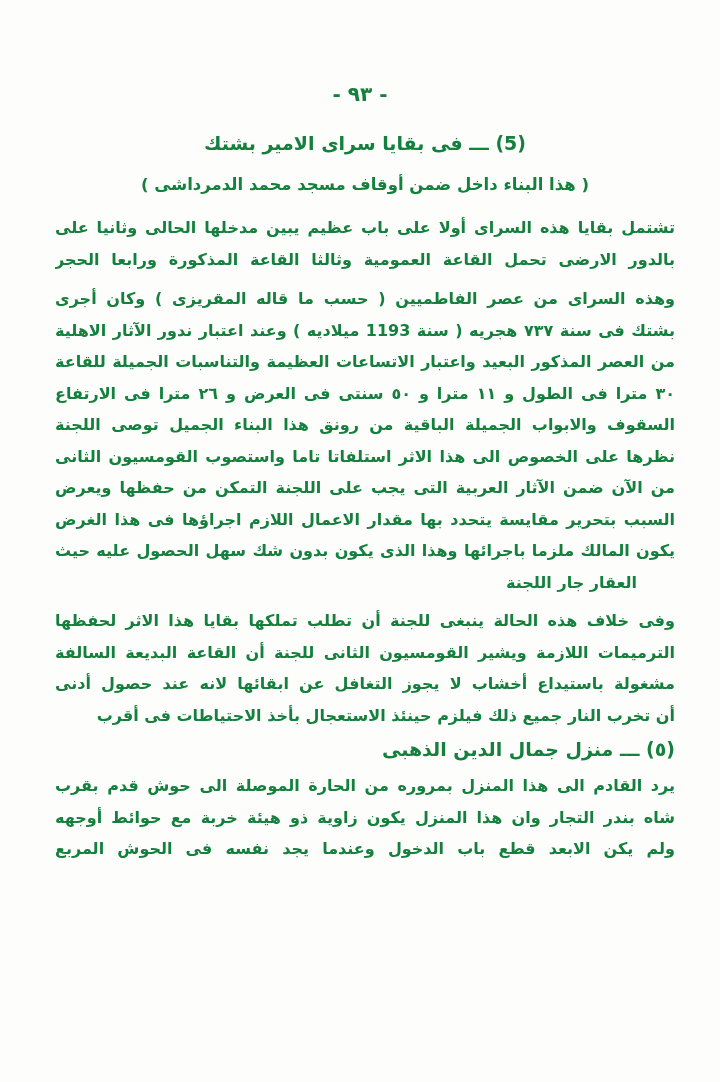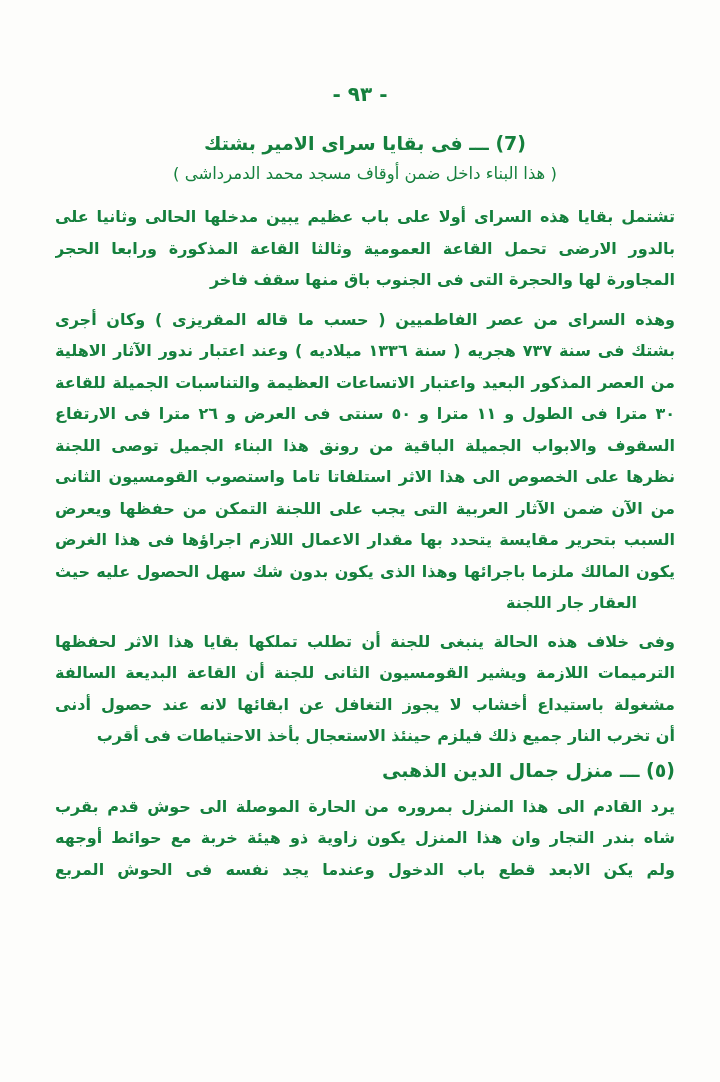--- a/index.html
+++ b/index.html
@@ -28,24 +28,24 @@
     padding-left: 55px;
   }
   .sec-heading {
     margin-top: 24px;
     text-align: center;
     font-size: 19px;
     font-weight: 700;
     line-height: 27px;
   }
   .sec-note {
-    margin-top: 3px;
+    margin-top: 14px;
     text-align: center;
     font-size: 16.5px;
-    font-weight: 400;
+    font-weight: 700;
     line-height: 27px;
   }
   .para {
     font-size: 16px;
     font-weight: 700;
   }
   .para.p1 { margin-top: 14px; }
   .para.p2 { margin-top: 8px; }
   .para.p3 { margin-top: 7px; }
   .para.p4 { margin-top: 7px; }
@@ -65,32 +65,31 @@
 </style>
 </head>
 <body>
 
 <div class="page">
 
   <div class="pagenum">- ٩٣ -</div>
 
   <div class="content">
 
-    <div class="sec-heading">(7) ـــ فى بقايا سراى الامير بشتك</div>
+    <div class="sec-heading">(5) ـــ فى بقايا سراى الامير بشتك</div>
     <div class="sec-note">( هذا البناء داخل ضمن أوقاف مسجد محمد الدمرداشى )</div>
 
     <div class="para p1">
       <div class="line">تشتمل بقايا هذه السراى أولا على باب عظيم يبين مدخلها الحالى وثانيا على حجرة مقبية</div>
       <div class="line">بالدور الارضى تحمل القاعة العمومية وثالثا القاعة المذكورة ورابعا الحجر الصغيرة</div>
-      <div class="line end">المجاورة لها والحجرة التى فى الجنوب باق منها سقف فاخر</div>
     </div>
 
     <div class="para p2">
       <div class="line">وهذه السراى من عصر الفاطميين ( حسب ما قاله المقريزى ) وكان أجرى تعميرها الامير</div>
-      <div class="line">بشتك فى سنة ٧٣٧ هجريه ( سنة ١٣٣٦ ميلاديه ) وعند اعتبار ندور الآثار الاهلية</div>
+      <div class="line">بشتك فى سنة ٧٣٧ هجريه ( سنة 1193 ميلاديه ) وعند اعتبار ندور الآثار الاهلية</div>
       <div class="line">من العصر المذكور البعيد واعتبار الاتساعات العظيمة والتناسبات الجميلة للقاعة التى هى</div>
       <div class="line">٣٠ مترا فى الطول و ١١ مترا و ٥٠ سنتى فى العرض و ٢٦ مترا فى الارتفاع واعتبار</div>
       <div class="line">السقوف والابواب الجميلة الباقية من رونق هذا البناء الجميل توصى اللجنة باستلفات</div>
       <div class="line">نظرها على الخصوص الى هذا الاثر استلفاتا تاما واستصوب القومسيون الثانى ادراجه</div>
       <div class="line">من الآن ضمن الآثار العربية التى يجب على اللجنة التمكن من حفظها ويعرض لهذا</div>
       <div class="line">السبب بتحرير مقايسة يتحدد بها مقدار الاعمال اللازم اجراؤها فى هذا الغرض لكى</div>
       <div class="line">يكون المالك ملزما باجرائها وهذا الذى يكون بدون شك سهل الحصول عليه حيث ان هذا</div>
       <div class="line end ind">العقار جار اللجنة</div>
     </div>
 

